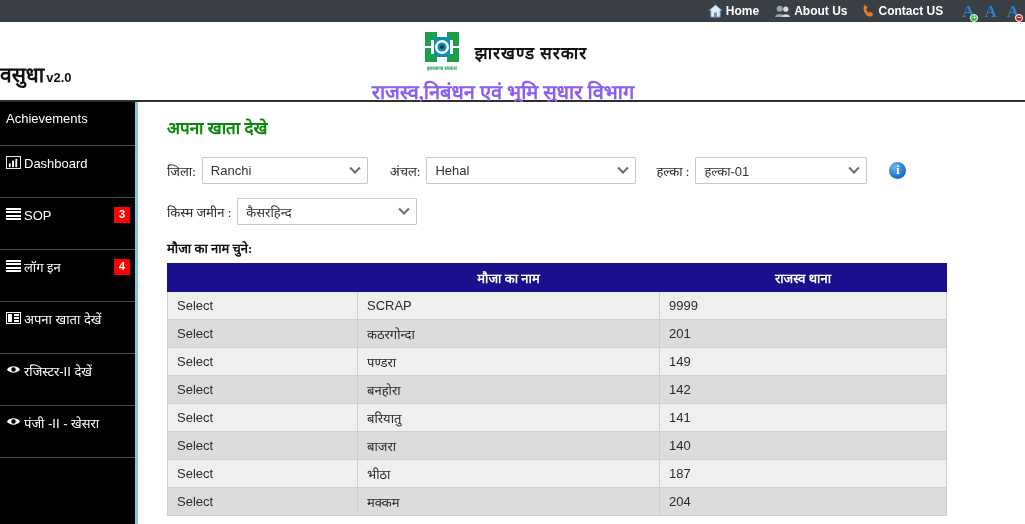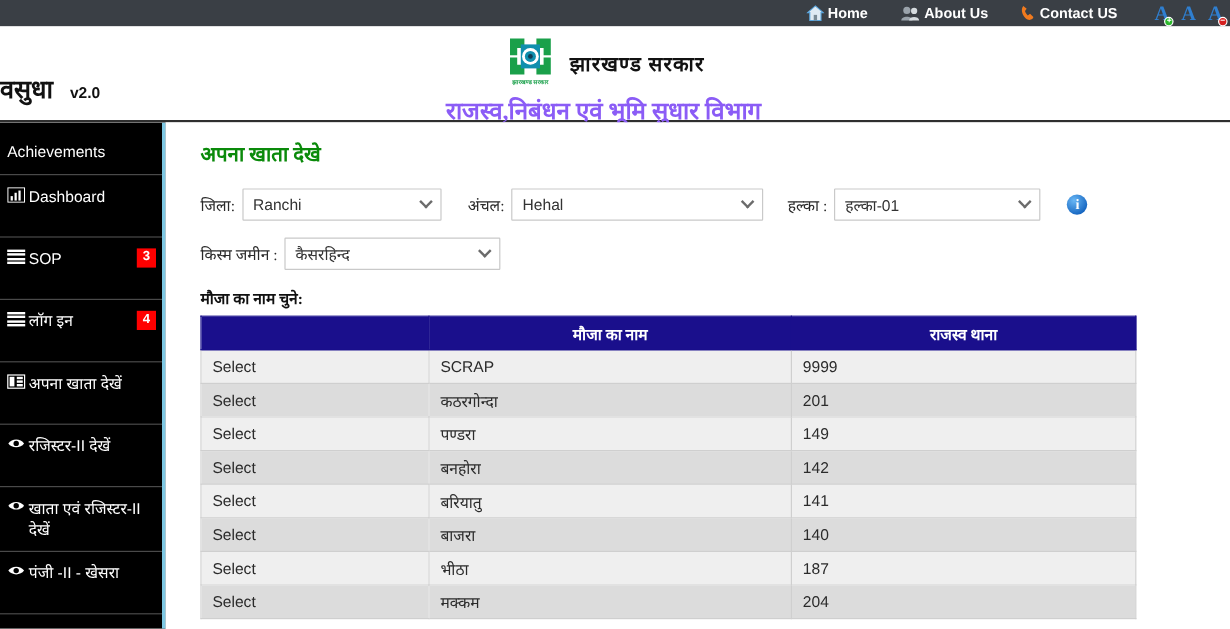--- a/index.html
+++ b/index.html
@@ -12,21 +12,21 @@
   }
 
   
   #topbar {
     height: 22px;
     background: #3a3f45;
     display: flex;
     align-items: center;
     justify-content: flex-end;
     padding-right: 6px;
-    gap: 27px;
+    gap: 15px;
   }
   .topbar-link {
     display: flex;
     align-items: center;
     gap: 3px;
     color: #ffffff;
     font-size: 12px;
     font-weight: bold;
     white-space: nowrap;
     cursor: pointer;
@@ -63,21 +63,21 @@
   #brand {
     position: absolute;
     left: 0px; top: 38px;
     display: flex; align-items: baseline;
     color: #111;
   }
   #brand .b-main {
     font-size: 21px; font-weight: bold;
     font-family: "Liberation Serif", serif;
   }
-  #brand .b-ver { font-size: 13px; font-weight: bold; margin-left: 14px; }
+  #brand .b-ver { font-size: 13px; font-weight: bold; margin-left: 2px; }
 
   #gov-block {
     position: absolute;
     left: 273px; top: 6px;
     width: 460px;
     text-align: center;
   }
   #gov-row {
     display: flex; align-items: center; justify-content: center; gap: 10px;
   }
@@ -115,21 +115,21 @@
     gap: 3px;
     font-size: 13px;
     line-height: 1.35;
     cursor: pointer;
     min-height: 52px;
   }
   .side-item.clipped-top {
     min-height: 0;
     height: 44px;
     padding-top: 0;
-    align-items: flex-end;
+    align-items: center;
   }
   .side-item .s-ic { flex: none; display:flex; align-items:center; margin-top: 1px; }
   .side-item .s-label { flex: 1 1 auto; }
   .side-badge {
     background: #ff0000;
     color: #ffffff;
     font-size: 11px;
     font-weight: bold;
     padding: 1px 5px;
     margin-left: 6px;
@@ -405,29 +405,20 @@
     <div class="side-item">
       <span class="s-ic">
         <svg width="15" height="11" viewBox="0 0 16 11">
           <path d="M1 5.5 C4 1 12 1 15 5.5 C12 10 4 10 1 5.5 Z" fill="#ffffff"></path>
           <circle cx="8" cy="5.5" r="2.4" fill="#000000"></circle>
         </svg>
       </span>
       <span class="s-label">रजिस्टर-II देखें</span>
     </div>
 
-    <div class="side-item">
-      <span class="s-ic">
-        <svg width="15" height="11" viewBox="0 0 16 11">
-          <path d="M1 5.5 C4 1 12 1 15 5.5 C12 10 4 10 1 5.5 Z" fill="#ffffff"></path>
-          <circle cx="8" cy="5.5" r="2.4" fill="#000000"></circle>
-        </svg>
-      </span>
-      <span class="s-label">खाता एवं रजिस्टर-II देखें</span>
-    </div>
 
     <div class="side-item">
       <span class="s-ic">
         <svg width="15" height="11" viewBox="0 0 16 11">
           <path d="M1 5.5 C4 1 12 1 15 5.5 C12 10 4 10 1 5.5 Z" fill="#ffffff"></path>
           <circle cx="8" cy="5.5" r="2.4" fill="#000000"></circle>
         </svg>
       </span>
       <span class="s-label">पंजी -II - खेसरा</span>
     </div>

